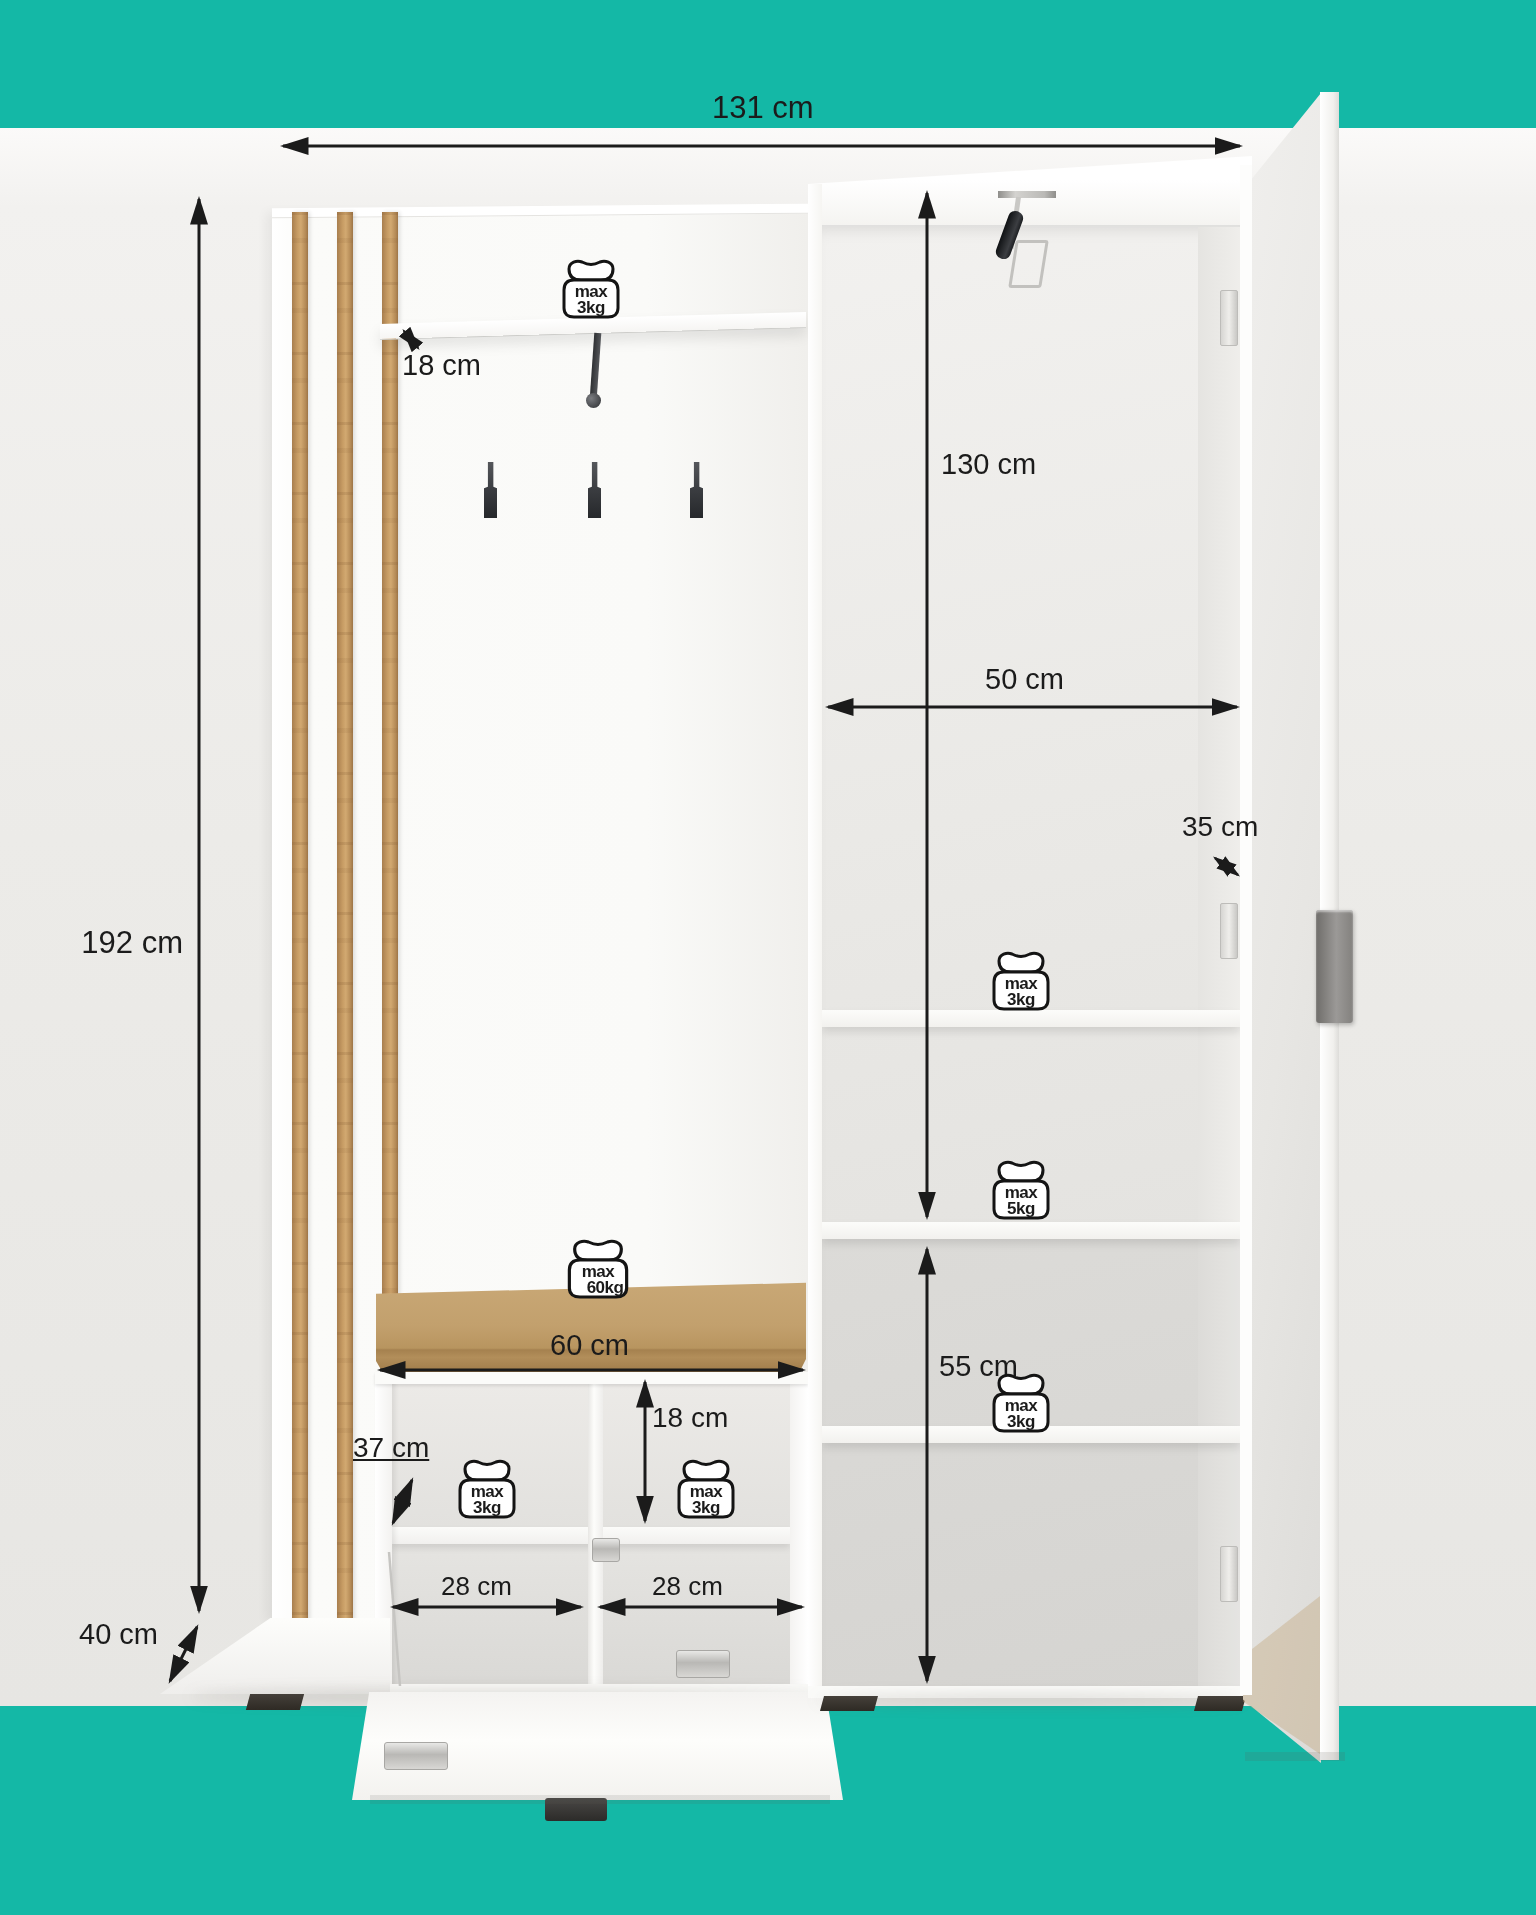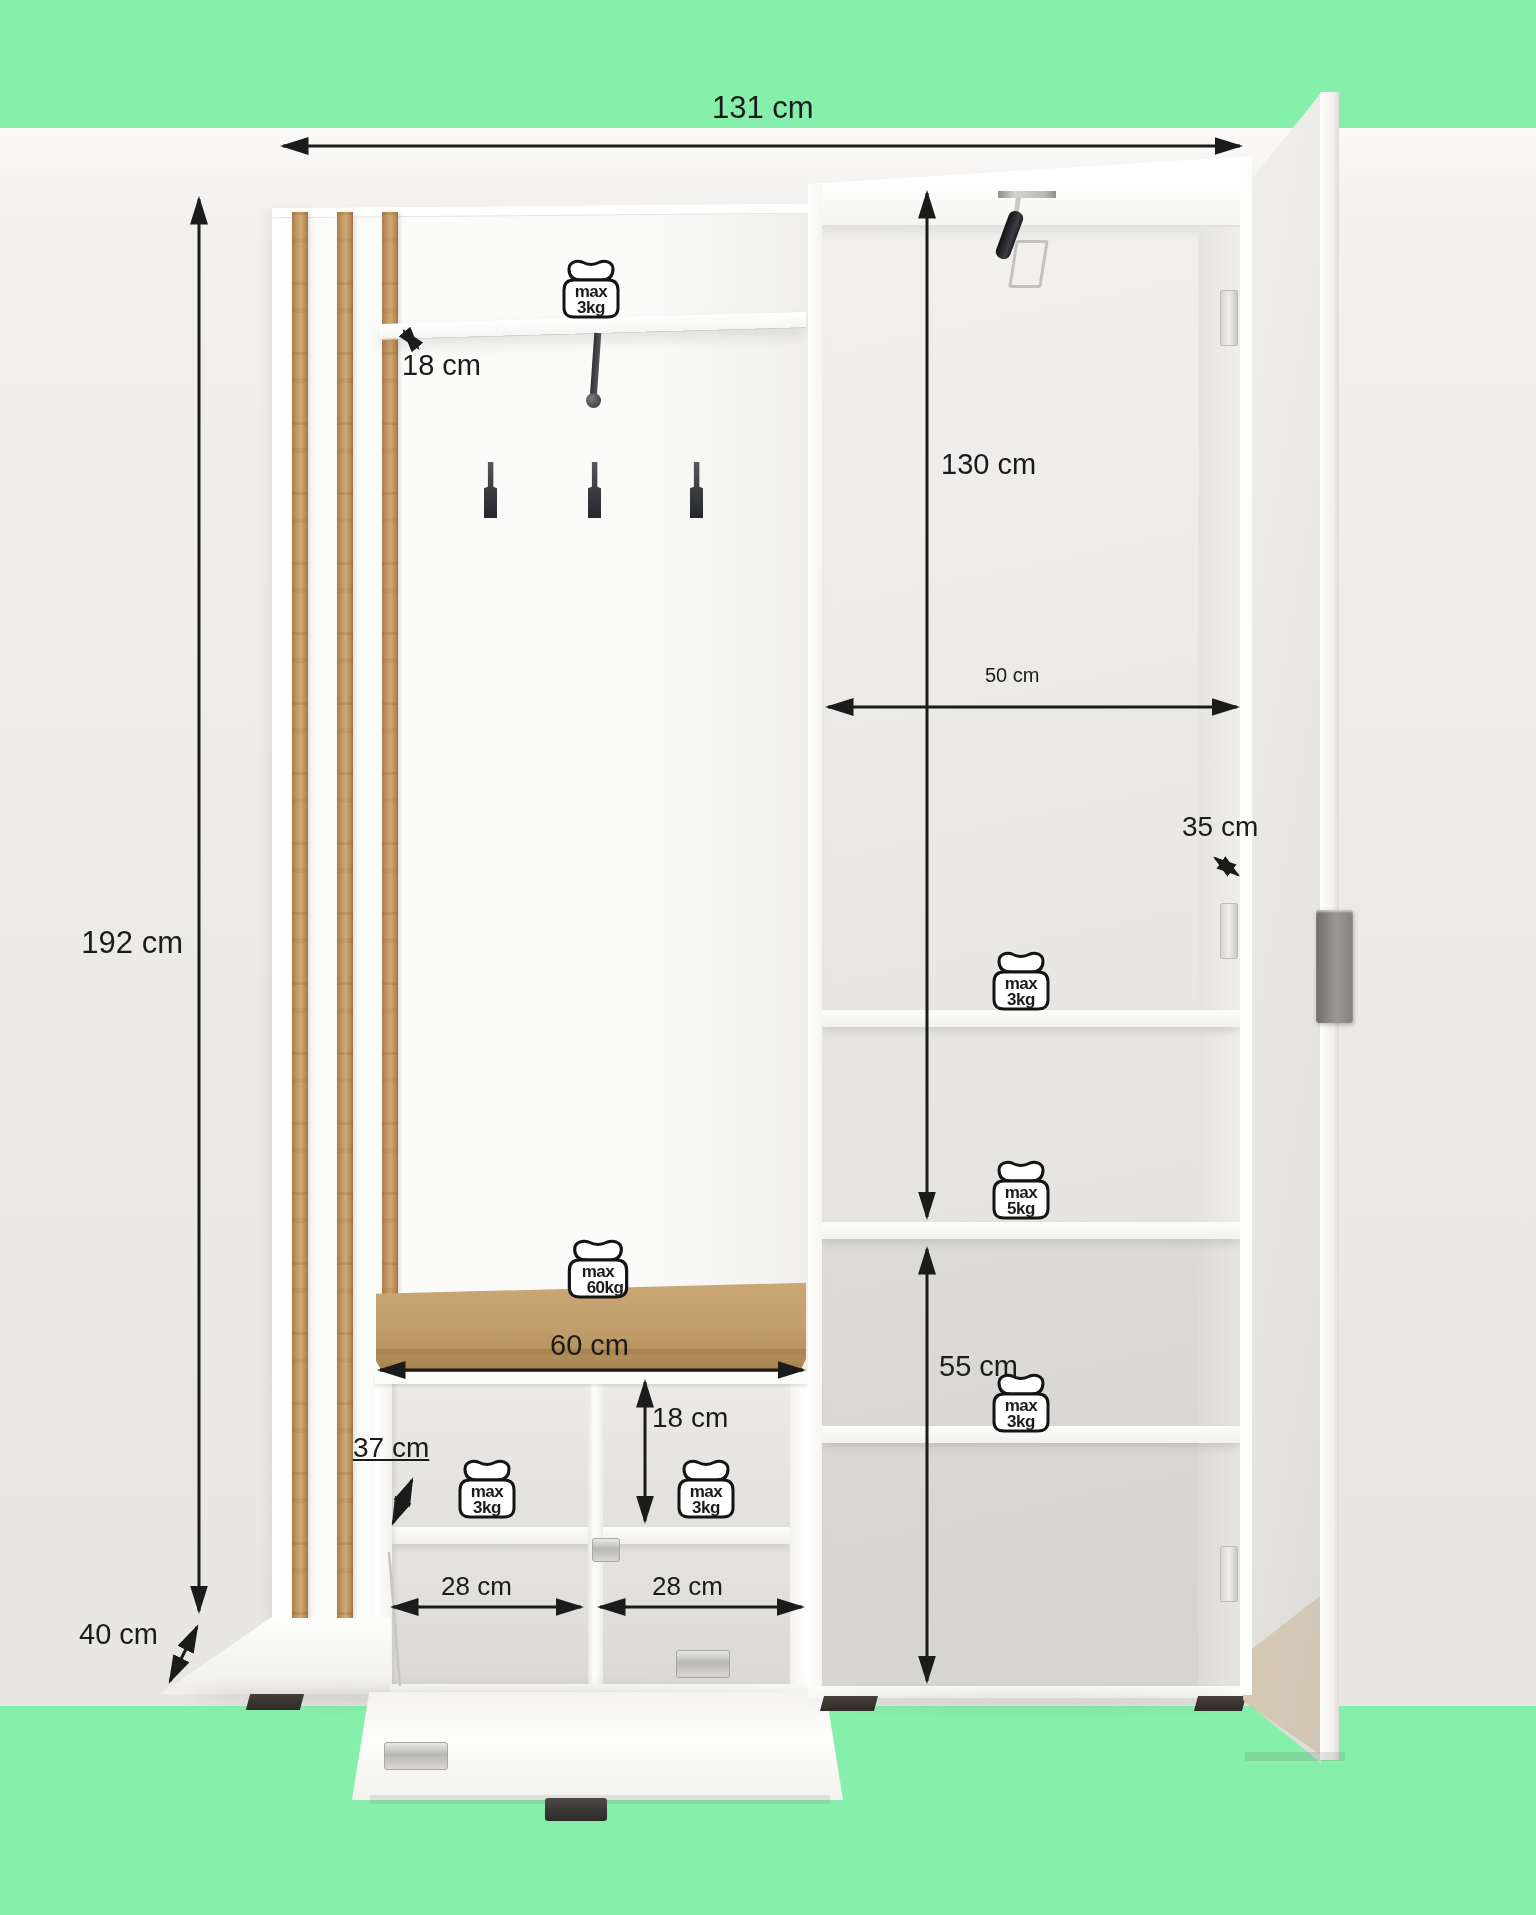--- a/index.html
+++ b/index.html
@@ -1,18 +1,18 @@
 <!DOCTYPE html>
 <html><head>
 <meta charset="utf-8">
 <style>
   html,body{margin:0;padding:0;background:#ffffff;}
   #scene{
     position:relative;width:1536px;height:1915px;overflow:hidden;
-    font-family:"Liberation Sans", sans-serif;color:#1b1b1b;background:#86efac;
+    font-family:"Liberation Sans", sans-serif;color:#1b1b1b;background:#14b8a6;
   }
   .abs{position:absolute;}
   
   #backdrop{
     left:0;top:128px;width:1536px;height:1578px;
     background:linear-gradient(180deg,#fbfaf9 0%,#f2f1ef 5%,#ecebe8 45%,#e7e6e3 100%);
   }
   
   #panel{left:272px;top:212px;width:536px;height:1410px;
     background:linear-gradient(90deg,#ffffff 0%,#fbfbf9 6%,#fafaf8 70%,#f0efec 100%);
@@ -201,21 +201,21 @@
       <line x1="404" y1="331" x2="418" y2="348" marker-start="url(#ah)" marker-end="url(#ah)"></line>
       <line x1="1215" y1="858" x2="1238" y2="875" marker-start="url(#ah)" marker-end="url(#ah)"></line>
     </g>
   </svg>
 
   <div class="abs dim-label" style="left:712px;top:92px;font-size:31px;">131 cm</div>
   <div class="abs dim-label" style="left:63px;top:927px;width:120px;text-align:right;font-size:31px;">192 cm</div>
   <div class="abs dim-label" style="left:79px;top:1620px;font-size:29px;">40 cm</div>
   <div class="abs dim-label" style="left:402px;top:351px;font-size:29px;">18 cm</div>
   <div class="abs dim-label" style="left:941px;top:450px;font-size:29px;">130 cm</div>
-  <div class="abs dim-label" style="left:985px;top:665px;font-size:20px;">50 cm</div>
+  <div class="abs dim-label" style="left:985px;top:665px;font-size:29px;">50 cm</div>
   <div class="abs dim-label" style="left:1182px;top:813px;font-size:28px;">35 cm</div>
   <div class="abs dim-label" style="left:939px;top:1352px;font-size:29px;">55 cm</div>
   <div class="abs dim-label" style="left:550px;top:1331px;font-size:29px;">60 cm</div>
   <div class="abs dim-label" style="left:652px;top:1404px;font-size:28px;">18 cm</div>
   <div class="abs dim-label" style="left:353px;top:1434px;font-size:28px;text-decoration:underline;">37 cm</div>
   <div class="abs dim-label" style="left:441px;top:1573px;font-size:26px;">28 cm</div>
   <div class="abs dim-label" style="left:652px;top:1573px;font-size:26px;">28 cm</div>
 
   <div class="abs badge" style="left:591px;top:288px;">
     <svg width="66" height="62" viewBox="0 0 66 62">

